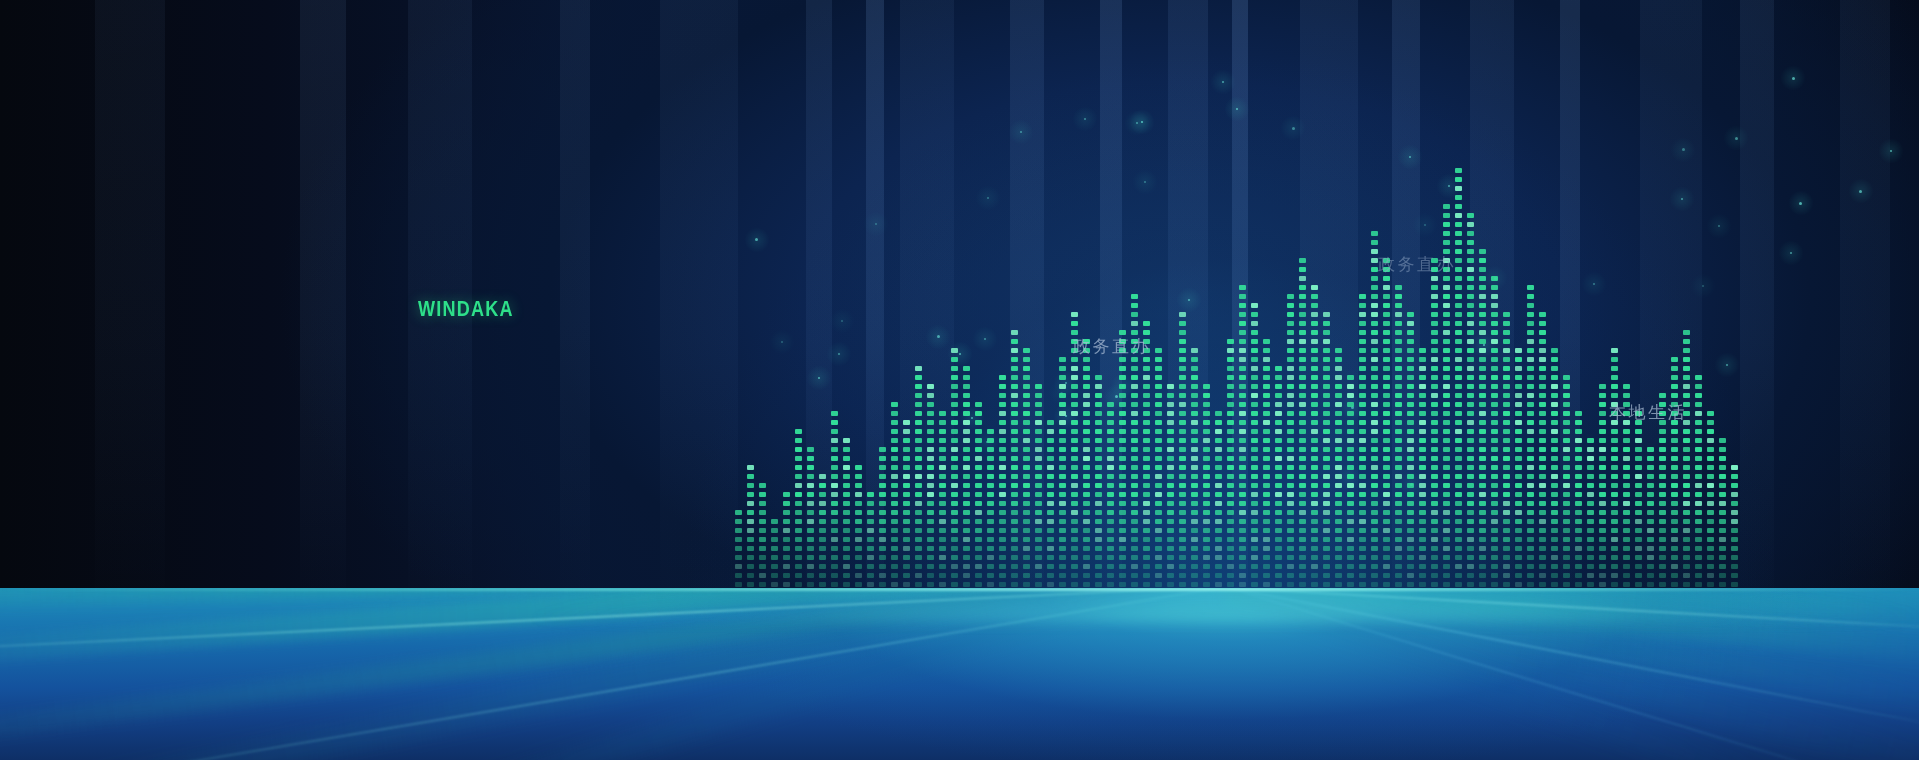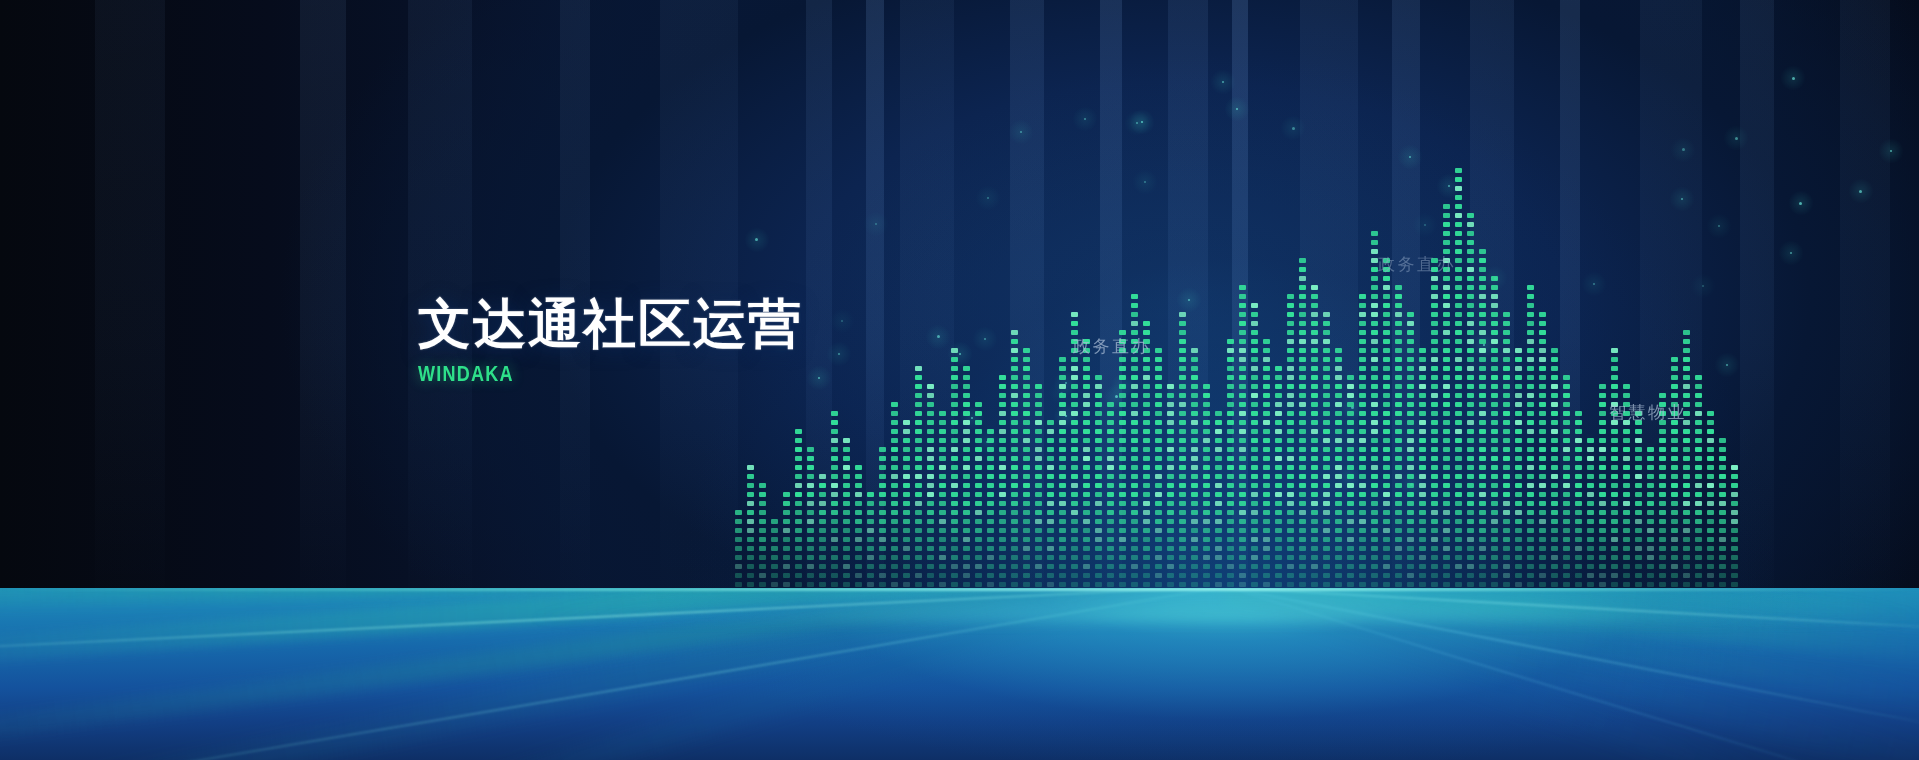--- a/index.html
+++ b/index.html
@@ -2615,21 +2615,21 @@
         <div class="dot" style="bottom: 108px; opacity: 0.814; background: rgb(123, 240, 196);"></div>
         <div class="dot" style="bottom: 117px; opacity: 0.919;"></div>
         <div class="dot" style="bottom: 126px; opacity: 0.917;"></div>
         <div class="dot" style="bottom: 135px; opacity: 0.996; background: rgb(123, 240, 196);"></div>
       </div>
     </div>
 
   <div id="labels">
       <div class="citylabel" style="left: 1073px; top: 335px; font-size: 17px; color: rgb(169, 189, 214); opacity: 0.72;">政务直办</div>
       <div class="citylabel" style="left: 1378px; top: 253px; font-size: 17px; color: rgb(143, 166, 196); opacity: 0.5;">政务直办</div>
-      <div class="citylabel" style="left: 1609px; top: 401px; font-size: 17px; color: rgb(174, 193, 216); opacity: 0.7;">智慧物业</div>
+      <div class="citylabel" style="left: 1609px; top: 401px; font-size: 17px; color: rgb(174, 193, 216); opacity: 0.7;">本地生活</div>
     </div>
 
   <div id="ground">
     <div id="rays">
         <div class="ray" style="width: 1500px; height: 34px; margin-top: -17px; transform: rotate(178.4deg); background: linear-gradient(90deg, rgba(40, 170, 160, 0.5) 0%, rgba(40, 170, 160, 0.5) 38%, rgba(0, 0, 0, 0) 100%); filter: blur(6px);"></div>
         <div class="ray" style="width: 1500px; height: 26px; margin-top: -13px; transform: rotate(176deg); background: linear-gradient(90deg, rgba(45, 185, 170, 0.42) 0%, rgba(45, 185, 170, 0.42) 38%, rgba(0, 0, 0, 0) 100%); filter: blur(5px);"></div>
         <div class="ray" style="width: 1500px; height: 22px; margin-top: -11px; transform: rotate(172.6deg); background: linear-gradient(90deg, rgba(35, 150, 150, 0.32) 0%, rgba(35, 150, 150, 0.32) 38%, rgba(0, 0, 0, 0) 100%); filter: blur(6px);"></div>
         <div class="ray" style="width: 1500px; height: 30px; margin-top: -15px; transform: rotate(168.5deg); background: linear-gradient(90deg, rgba(25, 110, 150, 0.26) 0%, rgba(25, 110, 150, 0.26) 38%, rgba(0, 0, 0, 0) 100%); filter: blur(8px);"></div>
         <div class="ray" style="width: 1400px; height: 26px; margin-top: -13px; transform: rotate(163deg); background: linear-gradient(90deg, rgba(20, 95, 150, 0.2) 0%, rgba(20, 95, 150, 0.2) 38%, rgba(0, 0, 0, 0) 100%); filter: blur(9px);"></div>
         <div class="ray" style="width: 1500px; height: 2px; margin-top: -1px; transform: rotate(177.2deg); background: linear-gradient(90deg, rgba(150, 245, 230, 0.55) 0%, rgba(150, 245, 230, 0.55) 38%, rgba(0, 0, 0, 0) 100%); filter: blur(1px);"></div>
@@ -2642,17 +2642,16 @@
         <div class="ray" style="width: 760px; height: 2px; margin-top: -1px; transform: rotate(3.2deg); background: linear-gradient(90deg, rgba(150, 245, 235, 0.6) 0%, rgba(150, 245, 235, 0.6) 38%, rgba(0, 0, 0, 0) 100%); filter: blur(1px);"></div>
         <div class="ray" style="width: 760px; height: 2px; margin-top: -1px; transform: rotate(11deg); background: linear-gradient(90deg, rgba(110, 210, 230, 0.4) 0%, rgba(110, 210, 230, 0.4) 38%, rgba(0, 0, 0, 0) 100%); filter: blur(1px);"></div>
         <div class="ray" style="width: 720px; height: 2px; margin-top: -1px; transform: rotate(17deg); background: linear-gradient(90deg, rgba(90, 185, 225, 0.28) 0%, rgba(90, 185, 225, 0.28) 38%, rgba(0, 0, 0, 0) 100%); filter: blur(1px);"></div>
       </div>
     <div class="glow"></div>
     <div id="hglow"></div>
     <div id="horizonline"></div>
   </div>
 
   <div id="copy">
-    <div id="headline">文达通社区运营</div>
     <div id="brand">WINDAKA</div>
   </div>
 
 </div>
 
 </body></html>

